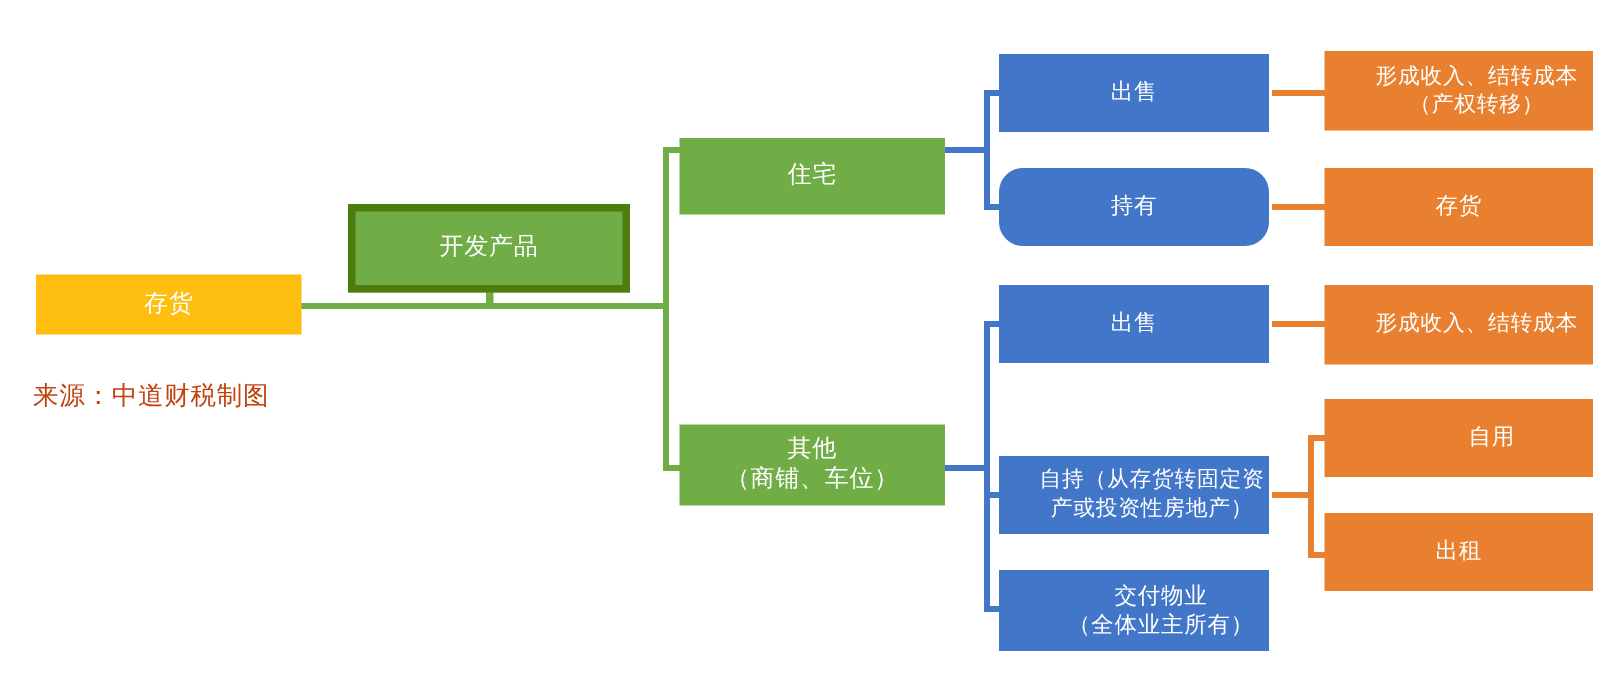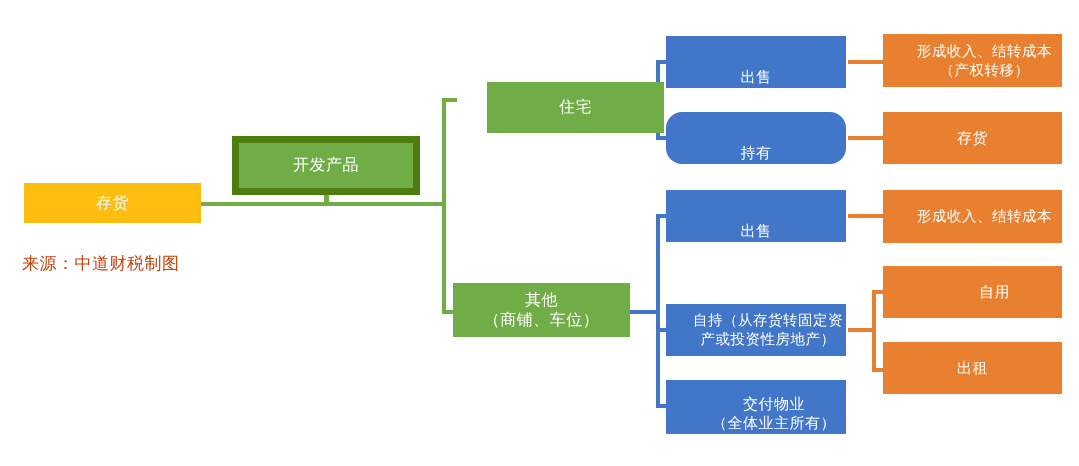--- a/index.html
+++ b/index.html
@@ -37,24 +37,24 @@
   .node-yellow { background: #FDBE10; }
   .node-green  { background: #70AD47; }
   .node-blue   { background: #4276C8; }
   .node-orange { background: #E8802F; }
 
   .node-root {
     font-size: 16px;
   }
   .node-l1 {
     font-size: 16px;
-    border: 7px solid #4d7c0f;
+    border: 5px solid #4d7c0f;
   }
   .node-l2 { font-size: 16px; }
-  .node-l3 { font-size: 15px; justify-content: flex-end; }
+  .node-l3 { font-size: 15px; }
   .node-l4 { font-size: 15px; }
   .node-small { font-size: 14.5px; padding-left: 28px; }
 
   .conn {
     position: absolute;
   }
   .conn-green  { background: #70AD47; }
   .conn-blue   { background: #4276C8; }
   .conn-orange { background: #E8802F; }
 
@@ -120,21 +120,21 @@
   <div class="bracket bracket-orange" style="left:872px; top:290px; width:14px; height:82px;"></div>
 
   <div class="node node-yellow node-root" style="left:24px; top:183px; width:177px; height:40px;">
     <span class="line">存货</span>
   </div>
 
   <div class="node node-green node-l1" style="left:232px; top:136px; width:188px; height:59px;">
     <span class="line">开发产品</span>
   </div>
 
-  <div class="node node-green node-l2" style="left:453px; top:82px; width:177px; height:51px;margin-left:34px;">
+  <div class="node node-green node-l2" style="left:453px; top:92px; width:177px; height:51px;">
     <span class="line">住宅</span>
   </div>
 
   <div class="node node-green node-l2" style="left:453px; top:283px; width:177px; height:54px;">
     <span class="line">其他</span>
     <span class="line">（商铺、车位）</span>
   </div>
 
   <div class="node node-blue node-l3" style="left:666px; top:36px; width:180px; height:52px;">
     <span class="line">出售</span>

